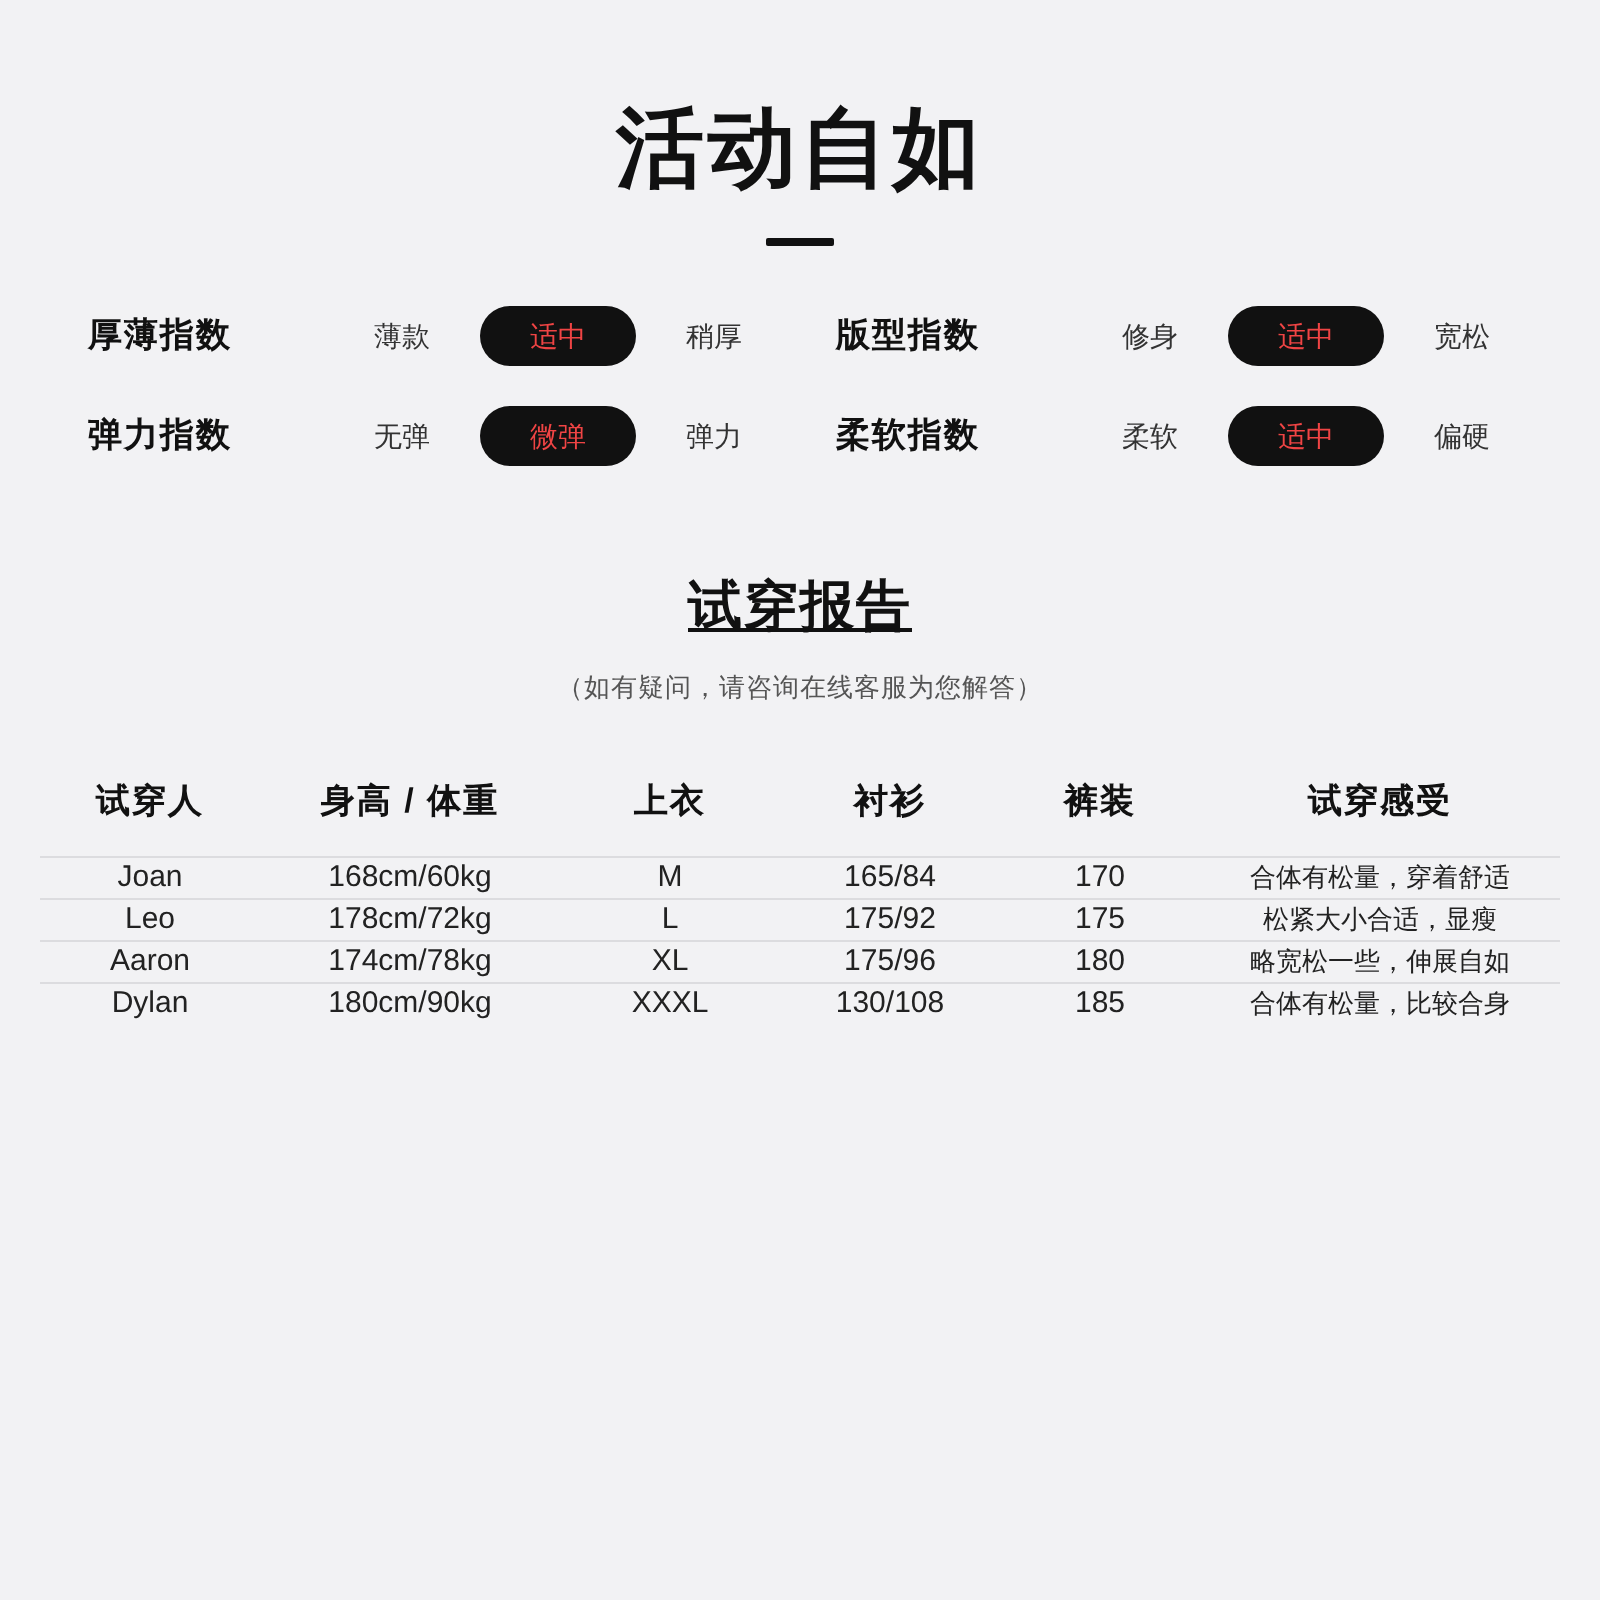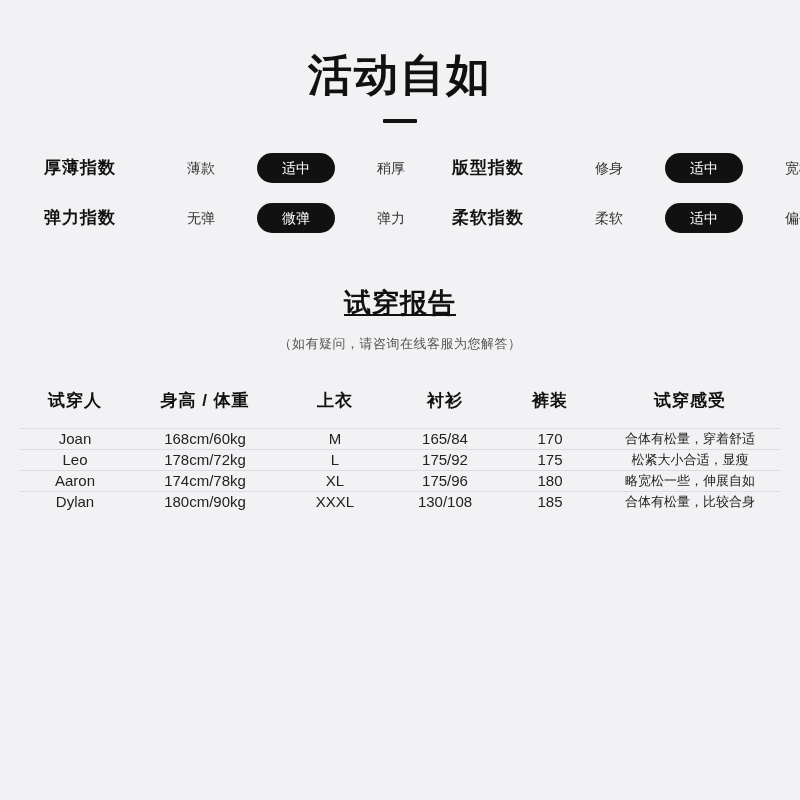--- a/index.html
+++ b/index.html
@@ -60,34 +60,33 @@
     text-align: left;
     padding-left: 4px;
     color: #111;
   }
   .opts {
     display: flex;
     align-items: center;
     flex: 1;
     justify-content: space-between;
     padding-right: 18px;
-    gap: 17px;
   }
   .opt {
     font-size: 14px;
     color: #333;
     width: 78px;
     text-align: center;
     line-height: 30px;
     height: 30px;
     box-sizing: border-box;
   }
   .opt.active {
     background: #111;
-    color: #ffffff;
+    color: #ef4444;
     border-radius: 15px;
     font-size: 14px;
   }
 
   
   .report-title {
     text-align: center;
     font-size: 27px;
     font-weight: bold;
     letter-spacing: 1px;

